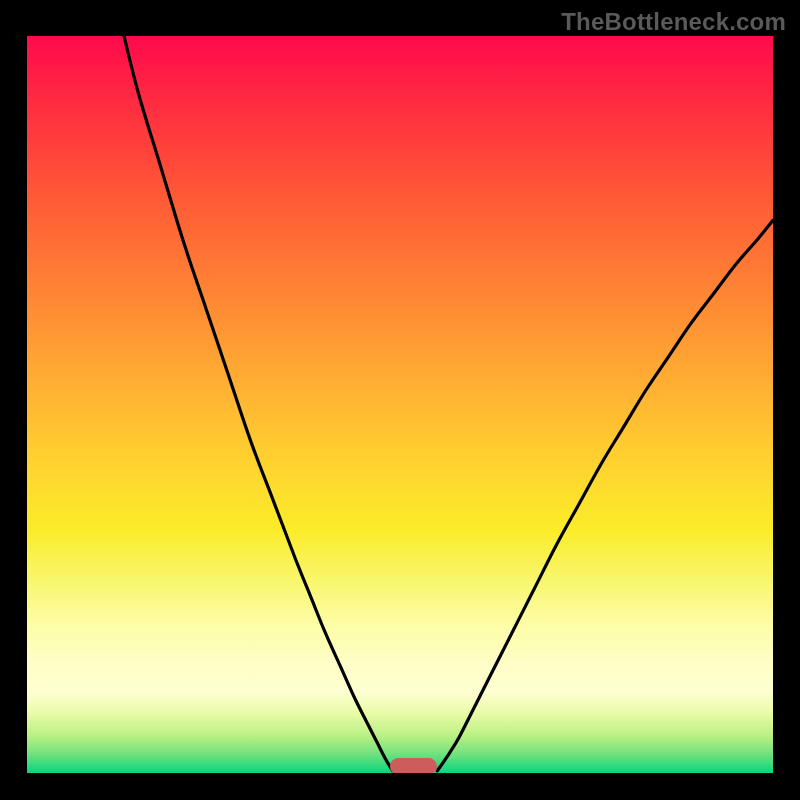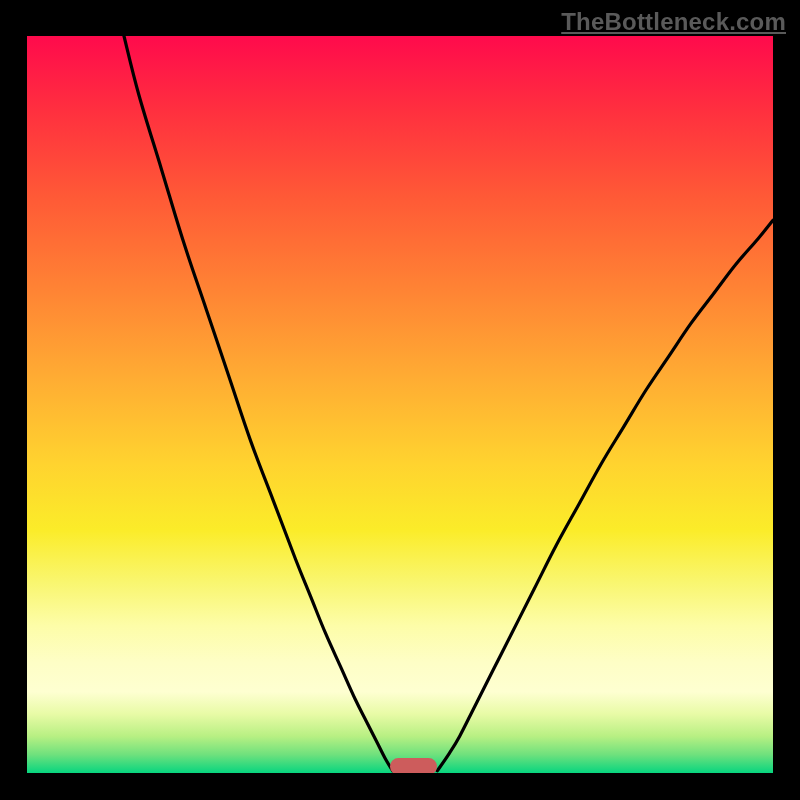--- a/index.html
+++ b/index.html
@@ -7,21 +7,20 @@
     .frame {
       position:absolute; left:0; top:0; width:800px; height:800px;
       background:#000;
     }
     .watermark {
       position:absolute; top:8px; right:14px;
       font-family:Arial,Helvetica,sans-serif;
       font-size:24px; font-weight:600;
       color:#5a5a5a; letter-spacing:0.2px;
       user-select:none;
-      text-decoration:underline;
     }
     .plot-wrap {
       position:absolute;
       left:27px; top:36px; width:746px; height:737px;
       overflow:hidden;
     }
     .gradient-bg {
       position:absolute; inset:0;
       
       background:linear-gradient(

